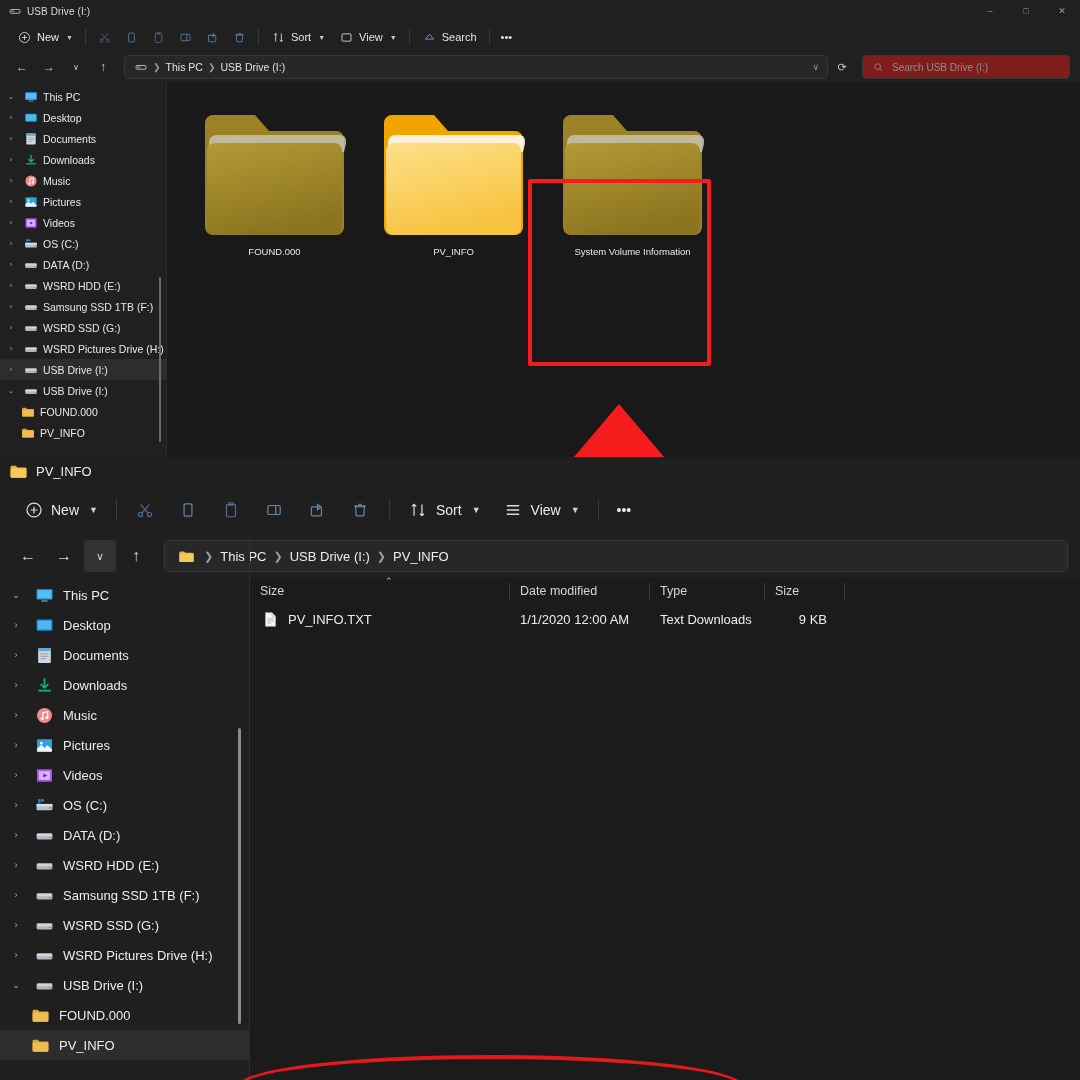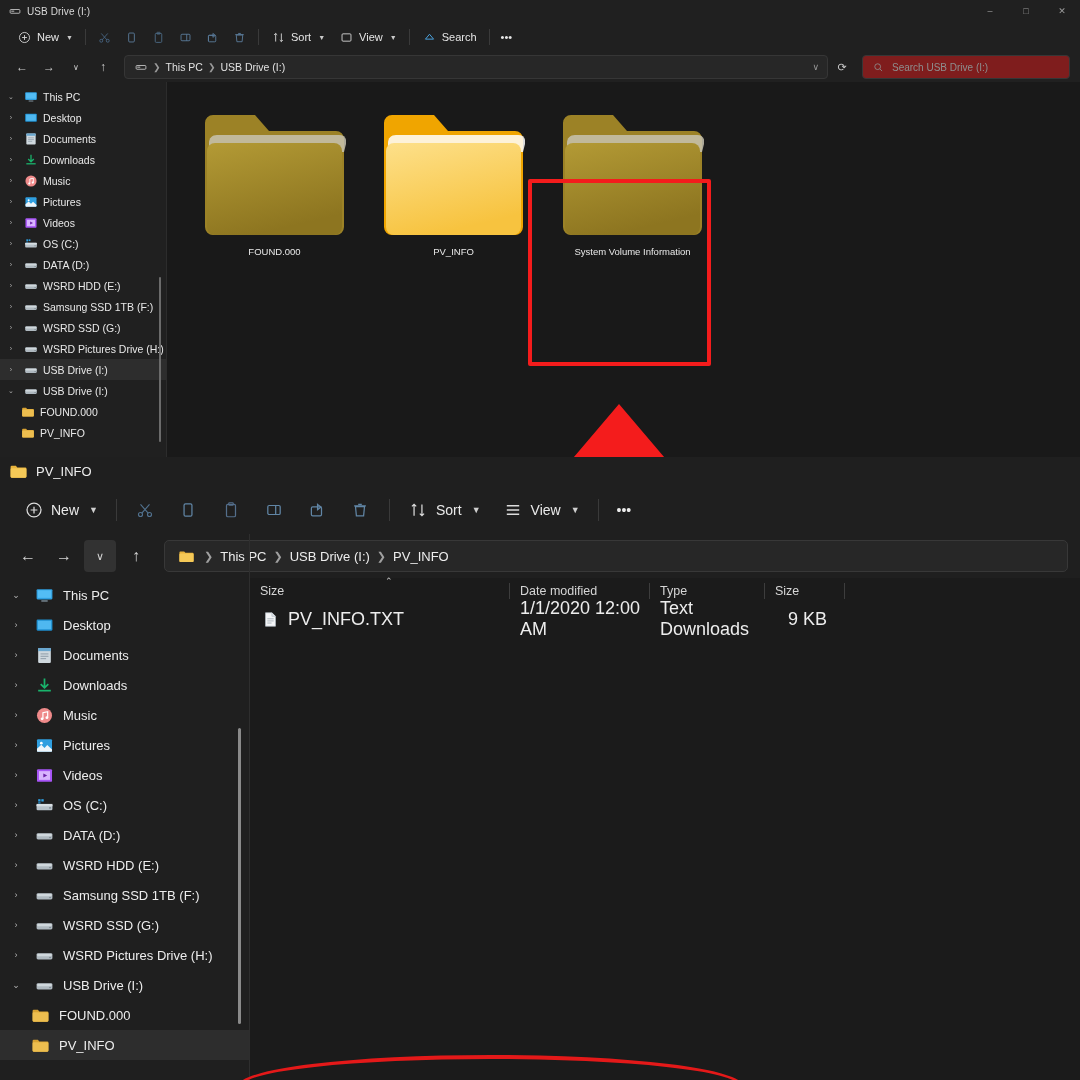--- a/index.html
+++ b/index.html
@@ -78,21 +78,21 @@
   .sb2-ic { width: 21px; height: 21px; display:flex; align-items:center; justify-content:center; }
   .sb2-indent2 { padding-left: 30px; }
   .sb2-scroll { position: absolute; left: 238px; top: 150px; width: 3px; height: 296px; background: #8a8a8a; border-radius: 2px; }
   .sb2-divider { position:absolute; right:0; top:-44px; width:1px; height:667px; background:#2e2e2e; }
 
   .content-bot { flex: 1; position: relative; background: #1b1b1b; }
   .colhdr { height: 26px; display: flex; align-items: center; font-size: 12.5px; color: #d6d6d6; position: relative; }
   .colhdr .col { height: 26px; display: flex; align-items: center; padding-left: 10px; position: relative; }
   .col-div { position: absolute; right: 0; top: 5px; width: 1px; height: 16px; background: #3d3d3d; }
   .sortcaret { position: absolute; left: 135px; top: -2px; color: #c8c8c8; font-size: 9px; }
-  .filerow { height: 30px; display: flex; align-items: center; font-size: 18px; color: #ededed; }
+  .filerow { height: 30px; display: flex; align-items: center; font-size: 13px; color: #ededed; }
   .filerow .cell { height: 30px; display: flex; align-items: center; padding-left: 10px; }
   .cell.right { justify-content: flex-end; padding-right: 18px; }
 
   
   .ann-box { position: absolute; left: 361px; top: 97px; width: 183px; height: 187px; border: 4px solid #f41c1c; border-radius: 2px; pointer-events: none; }
   .ann-arrow { position: absolute; left: 401px; top: 322px; width: 102px; height: 122px; }
   .ann-ellipse { position: absolute; left: 238px; top: 598px; width: 505px; height: 62px; border: 4px solid #e41919; border-radius: 50%; pointer-events: none; }
 </style>
 </head>
 <body>

